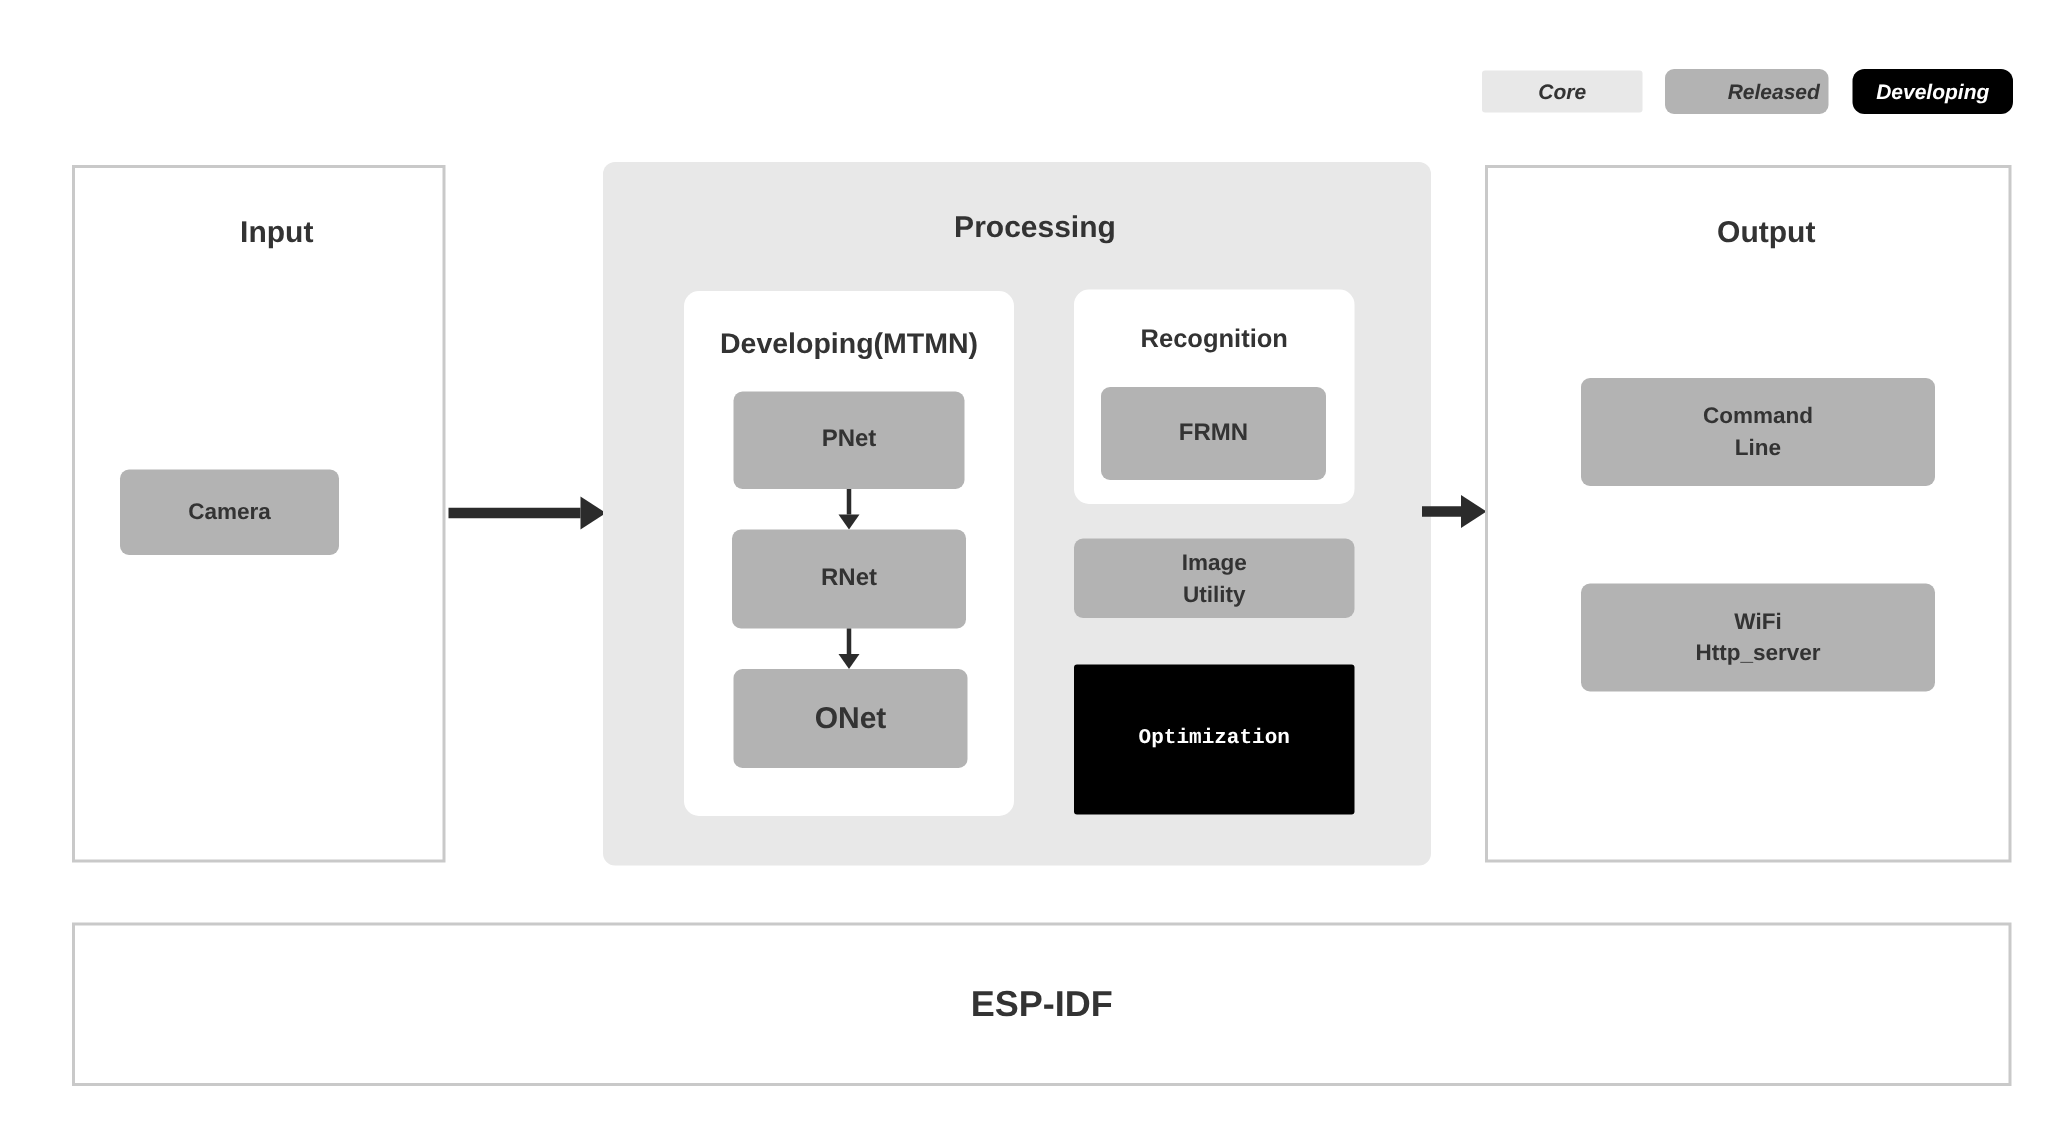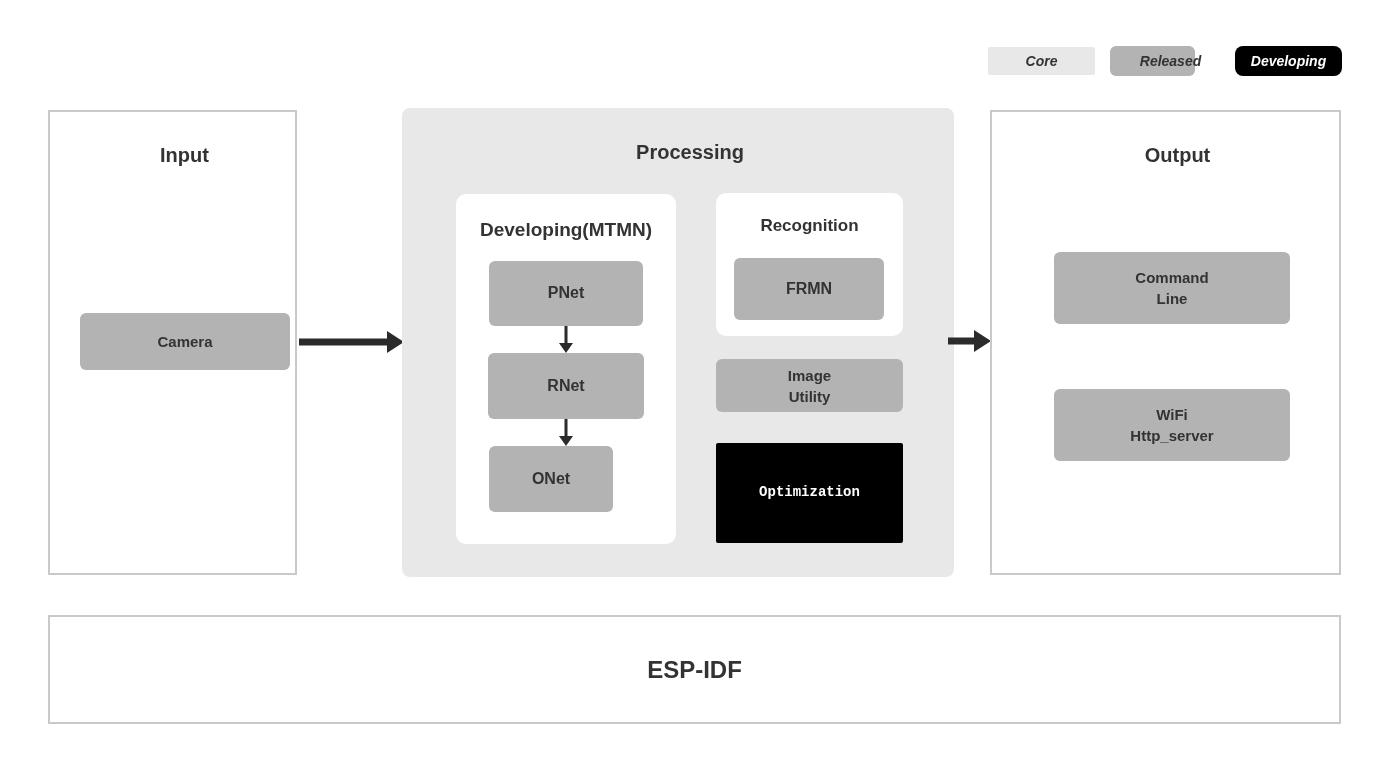--- a/index.html
+++ b/index.html
@@ -15,21 +15,21 @@
     font-family:"Liberation Sans","DejaVu Sans",sans-serif; font-weight:bold;
   }
 
   
   .legend-item {
     position:absolute; display:flex; align-items:center; justify-content:center;
     font-size:14px;
     font-style:italic;
   }
   .legend-core { left:988px; top:47px; width:107px; height:28px; background:var(--panel-fill); border-radius:2px; }
-  .legend-released { left:1110px; top:46px; width:85px; height:30px; background:var(--node-fill); border-radius:6px;padding-left:36px; }
+  .legend-released { left:1110px; top:46px; width:109px; height:30px; background:var(--node-fill); border-radius:6px;padding-left:36px; }
   .legend-developing { left:1235px; top:46px; width:107px; height:30px; background:var(--black-fill); color:var(--text-light); border-radius:8px; }
 
   
   .panel { position:absolute; }
   .panel-title { position:absolute; left:0; width:100%; text-align:center; font-size:20px; line-height:1; margin:0;padding-left:24px; }
 
   .input-panel  { left:48px;  top:110px; width:249px; height:465px; background:var(--white-fill); border:2px solid var(--border); }
   .input-panel .panel-title { top:33px; }
   .output-panel { left:990px; top:110px; width:351px; height:465px; background:var(--white-fill); border:2px solid var(--border); }
   .output-panel .panel-title { top:33px; }
@@ -39,30 +39,30 @@
                   display:flex; align-items:center; justify-content:center; }
   .espidf-title { font-size:24px; margin:0; }
 
   
   .node {
     position:absolute; background:var(--node-fill); border-radius:6px;
     display:flex; align-items:center; justify-content:center; text-align:center;
     font-size:15px; line-height:1.4; white-space:pre-line; color:var(--text);
   }
 
-  .camera-node { left:30px; top:201px; width:210px; height:57px; }
+  .camera-node { left:30px; top:201px; width:146px; height:57px; }
 
   
   .subbox { position:absolute; background:var(--white-fill); border-radius:10px; }
   .subbox-title { position:absolute; left:0; width:100%; text-align:center; line-height:1; margin:0; }
   .detection-box { left:54px; top:86px; width:220px; height:350px; }
   .detection-box .subbox-title { top:26px; font-size:19px; }
   .pnet { left:33px; top:67px;  width:154px; height:65px; font-size:16px; }
   .rnet { left:32px; top:159px; width:156px; height:66px; font-size:16px; }
-  .onet { left:33px; top:252px; width:124px; height:66px; font-size:16px; }
+  .onet { left:33px; top:252px; width:156px; height:66px; font-size:20px; }
 
   .recognition-box { left:314px; top:85px; width:187px; height:143px; }
   .recognition-box .subbox-title { top:24px; font-size:17px; }
   .frmn { left:18px; top:65px; width:150px; height:62px; font-size:16px; }
 
   .image-utility-node { left:314px; top:251px; width:187px; height:53px; }
   .optimization-node  { left:314px; top:335px; width:187px; height:100px;
                         background:var(--black-fill); color:var(--text-light);
                         font-size:14px; border-radius:2px;font-family:Liberation Mono, monospace; }
 

